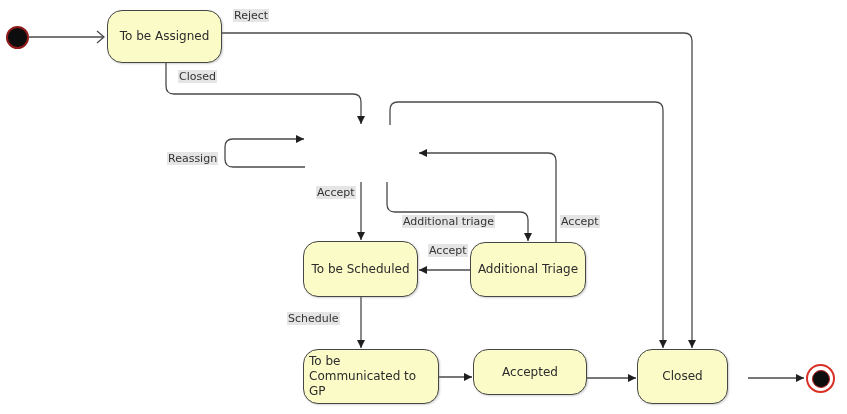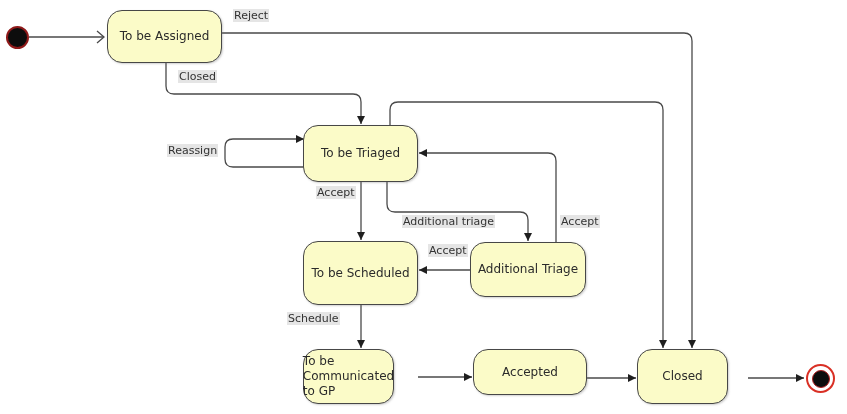--- a/index.html
+++ b/index.html
@@ -74,37 +74,36 @@
     <path class="edge" marker-end="url(#arrow)" d="M 748 378 H 804"></path>
   </svg>
 
   <div class="initial"></div>
   <div class="final-outer">
     <div class="final-inner"></div>
   </div>
 
   <div class="state" style="left:107px;top:10px;width:115px;height:53px">To be Assigned</div>
 
-  <div class="state" style="left:303px;top:125px;width:115px;height:57px">To be Triaged</div>
 
-  <div class="state" style="left:303px;top:241px;width:115px;height:64px">To be Scheduled</div>
+  <div class="state" style="left:303px;top:241px;width:115px;height:56px">To be Scheduled</div>
 
   <div class="state" style="left:470px;top:242px;width:116px;height:55px">Additional Triage</div>
 
-  <div class="state" style="left:303px;top:349px;width:91px;height:55px">To be Communicated to GP</div>
+  <div class="state" style="left:303px;top:349px;width:136px;height:55px">To be Communicated to GP</div>
 
   <div class="state" style="left:473px;top:349px;width:114px;height:46px">Accepted</div>
 
   <div class="state" style="left:637px;top:349px;width:91px;height:55px">Closed</div>
 
   <div class="elabel" style="left:233px;top:9px">Reject</div>
 
   <div class="elabel" style="left:178px;top:70px">Closed</div>
 
-  <div class="elabel" style="left:167px;top:144px">Reassign</div>
+  <div class="elabel" style="left:167px;top:152px">Reassign</div>
 
   <div class="elabel" style="left:316px;top:186px">Accept</div>
 
   <div class="elabel" style="left:402px;top:215px">Additional triage</div>
 
   <div class="elabel" style="left:560px;top:215px">Accept</div>
 
   <div class="elabel" style="left:428px;top:244px">Accept</div>
 
   <div class="elabel" style="left:287px;top:312px">Schedule</div>

